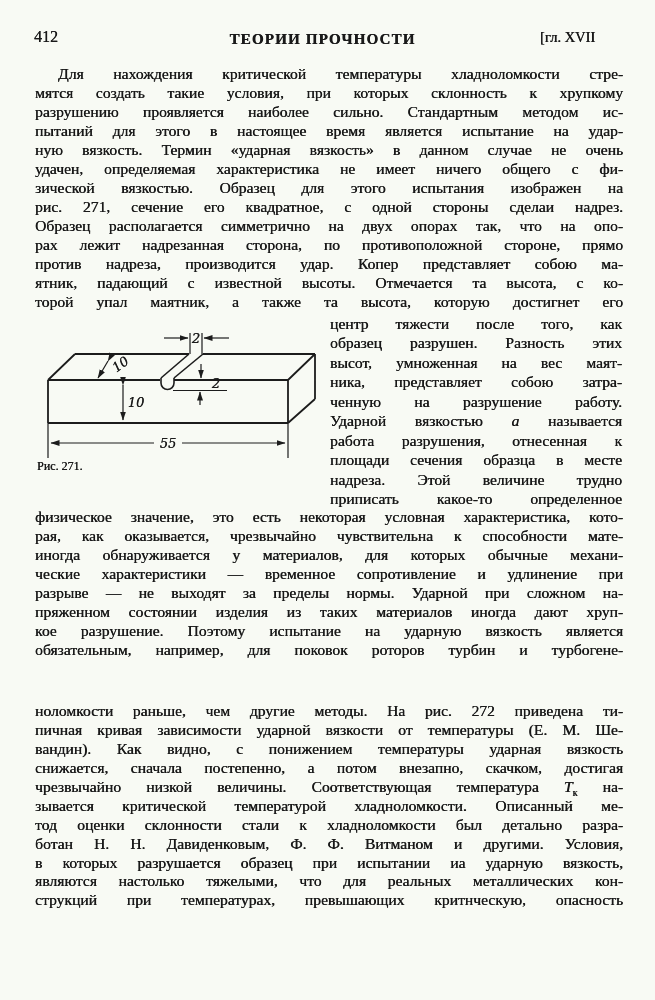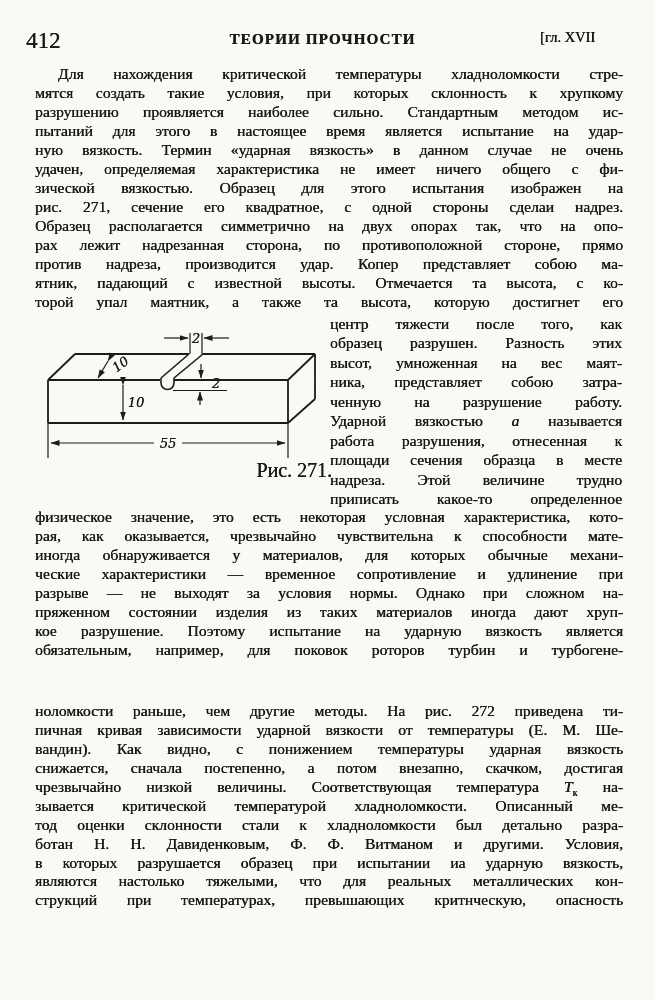--- a/index.html
+++ b/index.html
@@ -7,40 +7,40 @@
     position:relative;
     width:655px;height:1000px;
     background:#f8faf4;
     font-family:"Liberation Serif","DejaVu Serif",serif;
     color:#191919;
     overflow:hidden;
     text-shadow:0.35px 0 0 currentColor; 
   }
   .abs{position:absolute;}
   
-  .pgnum{left:26px;top:28px;font-size:23px;}
+  .pgnum{left:34px;top:28px;font-size:16px;}
   .runtitle{left:0;right:10px;top:31px;text-align:center;font-size:15px;font-weight:bold;letter-spacing:1.2px;}
   .chapter{left:540px;top:29px;font-size:14.5px;}
   
   .block{font-size:15.6px;}
   .para1{left:35px;top:64px;width:588px;font-family:Liberation Serif, serif;}
   .column{left:330px;top:314px;width:292px;}
   .afterfig{left:35px;top:507px;width:588px;}
   .para2{left:35px;top:702px;width:588px;}
   .ln{height:19px;line-height:19px;overflow:visible;}
   .column .ln{height:19.45px;line-height:19.45px;}
   .para2 .ln{height:18.95px;line-height:18.95px;}
   .jl{text-align:justify;text-align-last:justify;}
   .ll{text-align:left;}
   .ind{padding-left:23px;}
   .ivar{font-style:italic;}
   sub.vs{font-size:10px;line-height:0;}
   
   .figwrap{left:20px;top:325px;width:310px;height:160px;}
-  .figcaption{left:20px;top:459px;width:312px;text-align:right;font-size:20px;}
+  .figcaption{left:37px;top:459px;width:312px;text-align:left;font-size:12px;}
   svg line,svg path{stroke:#1c1c1c;fill:none;}
   svg .bar{stroke-width:1.8px;}
   svg .ntch{stroke-width:1.6px;}
   svg .dim{stroke-width:1.2px;}
   svg text{fill:#1c1c1c;font-family:"DejaVu Serif","Liberation Serif",serif;font-style:italic;font-size:13px;stroke:none;}
   svg .ah{fill:#1c1c1c;stroke:none;}
 </style>
 </head>
 <body>
 
@@ -120,21 +120,21 @@
     <div class="ln jl">площади сечения образца в месте</div>
     <div class="ln jl">надреза. Этой величине трудно</div>
     <div class="ln jl">приписать какое-то определенное</div>
   </div>
 
   <div class="abs block afterfig">
     <div class="ln jl">физическое значение, это есть некоторая условная характеристика, кото-</div>
     <div class="ln jl">рая, как оказывается, чрезвычайно чувствительна к способности мате-</div>
     <div class="ln jl">иногда обнаруживается у материалов, для которых обычные механи-</div>
     <div class="ln jl">ческие характеристики — временное сопротивление и удлинение при</div>
-    <div class="ln jl">разрыве — не выходят за условия нормы. Однако при сложном на-</div>
+    <div class="ln jl">разрыве — не выходят за пределы нормы. Ударной при сложном на-</div>
     <div class="ln jl">пряженном состоянии изделия из таких материалов иногда дают хруп-</div>
     <div class="ln jl">кое разрушение. Поэтому испытание на ударную вязкость является</div>
     <div class="ln jl">обязательным, например, для поковок роторов турбин и турбогене-</div>
   </div>
 
   <div class="abs block para2">
     <div class="ln jl">ноломкости раньше, чем другие методы. На рис. 272 приведена ти-</div>
     <div class="ln jl">пичная кривая зависимости ударной вязкости от температуры (Е. М. Ше-</div>
     <div class="ln jl">вандин). Как видно, с понижением температуры ударная вязкость</div>
     <div class="ln jl">снижается, сначала постепенно, а потом внезапно, скачком, достигая</div>

